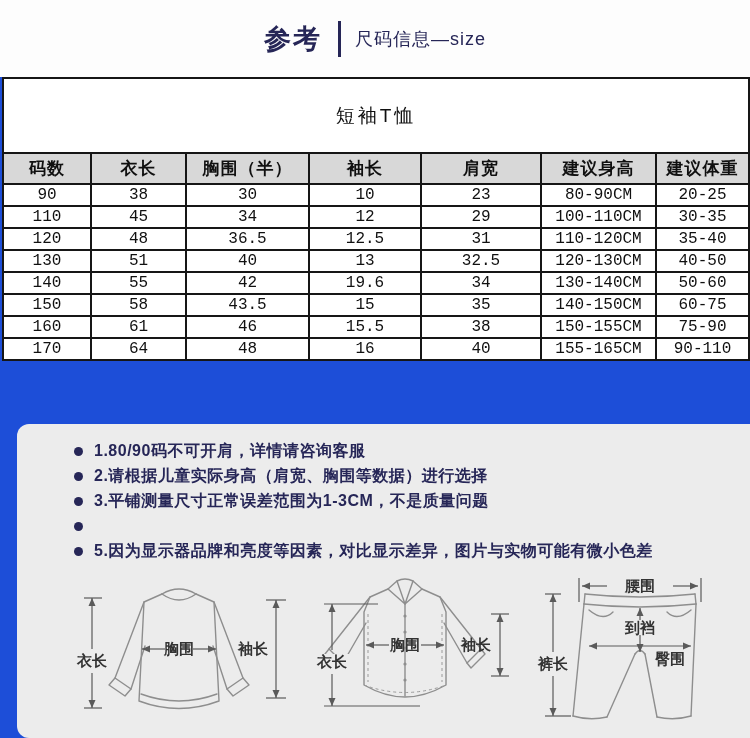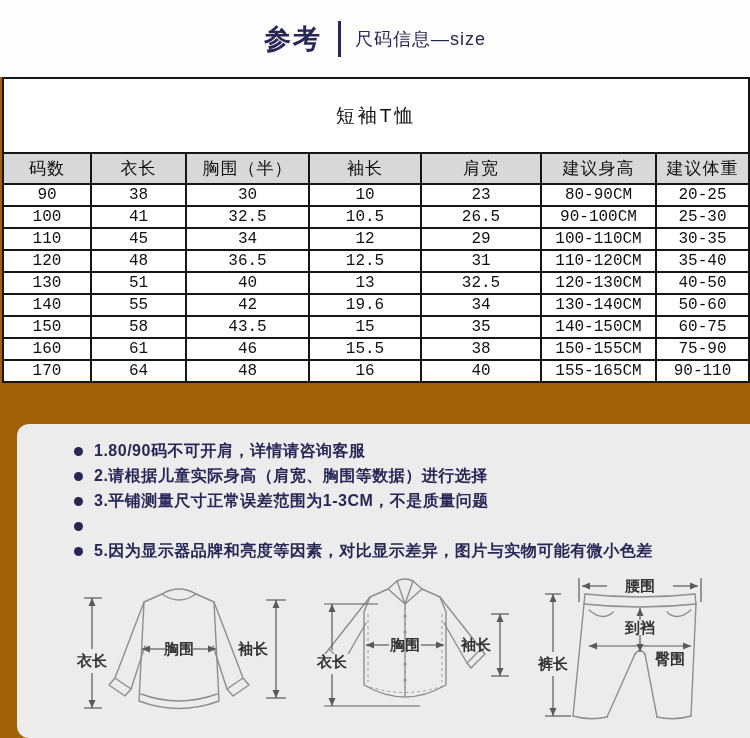--- a/index.html
+++ b/index.html
@@ -1,32 +1,32 @@
 <!DOCTYPE html>
 <html><head>
 <meta charset="utf-8">
 <style>
   * { box-sizing: border-box; margin: 0; padding: 0; }
   html,body { width: 750px; }
   body { font-family: "Liberation Sans", sans-serif; background: #fdfdfd; }
-  .page { position: relative; width: 750px; height: 738px; background: #a16207; overflow: hidden; }
+  .page { position: relative; width: 750px; height: 738px; background: #1d4ed8; overflow: hidden; }
 
   
   .header { position: absolute; top: 0; left: 0; width: 750px; height: 77px;
             display: flex; align-items: center; justify-content: center; background: #fdfdfd; }
   .brand { font-size: 27px; font-weight: bold; color: #262657; letter-spacing: 2px; }
   .hdr-divider { width: 3px; height: 36px; background: #262657; margin: 0 14px 0 16px; }
   .subtitle { font-size: 18px; color: #262657; letter-spacing: 1px; text-align: center; }
 
   
   table.size-table { position: absolute; top: 77px; left: 2px; width: 746px;
                      border-collapse: collapse; table-layout: fixed; background: #fff; }
   .size-table td, .size-table th { border: 2px solid #161616; text-align: center; vertical-align: middle; color: #101010; }
   .title-cell { height: 75px; font-size: 19px; letter-spacing: 3px; font-weight: normal; border-radius: 9px; }
-  .head-row th { height: 31px; background: #d8d8d8; font-size: 17px; font-weight: normal; letter-spacing: 1px; margin-top: 8px; }
+  .head-row th { height: 31px; background: #d8d8d8; font-size: 17px; font-weight: bold; letter-spacing: 1px; margin-top: 8px; }
   .size-table tbody td { height: 22px; font-size: 16px;
                          font-family: "Liberation Mono", "DejaVu Sans Mono", monospace; }
 
   
   .lower { position: absolute; top: 424px; left: 17px; width: 750px; height: 314px; background: #ececec; border-radius: 12px; }
 
   .notes { padding: 15px 0 0 57px; }
   .note { display: flex; align-items: center; height: 25px; }
   .bullet { width: 9px; height: 9px; border-radius: 50%; background: #262657; margin-right: 11px; flex: none; }
   .note-text { font-size: 16px; font-weight: bold; color: #262657; letter-spacing: 0.5px; white-space: nowrap; }
@@ -82,29 +82,20 @@
     </thead>
     <tbody>
       <tr>
         <td>90</td>
         <td>38</td>
         <td>30</td>
         <td>10</td>
         <td>23</td>
         <td>80-90CM</td>
         <td>20-25</td>
-      </tr>
-      <tr>
-        <td>100</td>
-        <td>41</td>
-        <td>32.5</td>
-        <td>10.5</td>
-        <td>26.5</td>
-        <td>90-100CM</td>
-        <td>25-30</td>
       </tr>
       <tr>
         <td>110</td>
         <td>45</td>
         <td>34</td>
         <td>12</td>
         <td>29</td>
         <td>100-110CM</td>
         <td>30-35</td>
       </tr>

